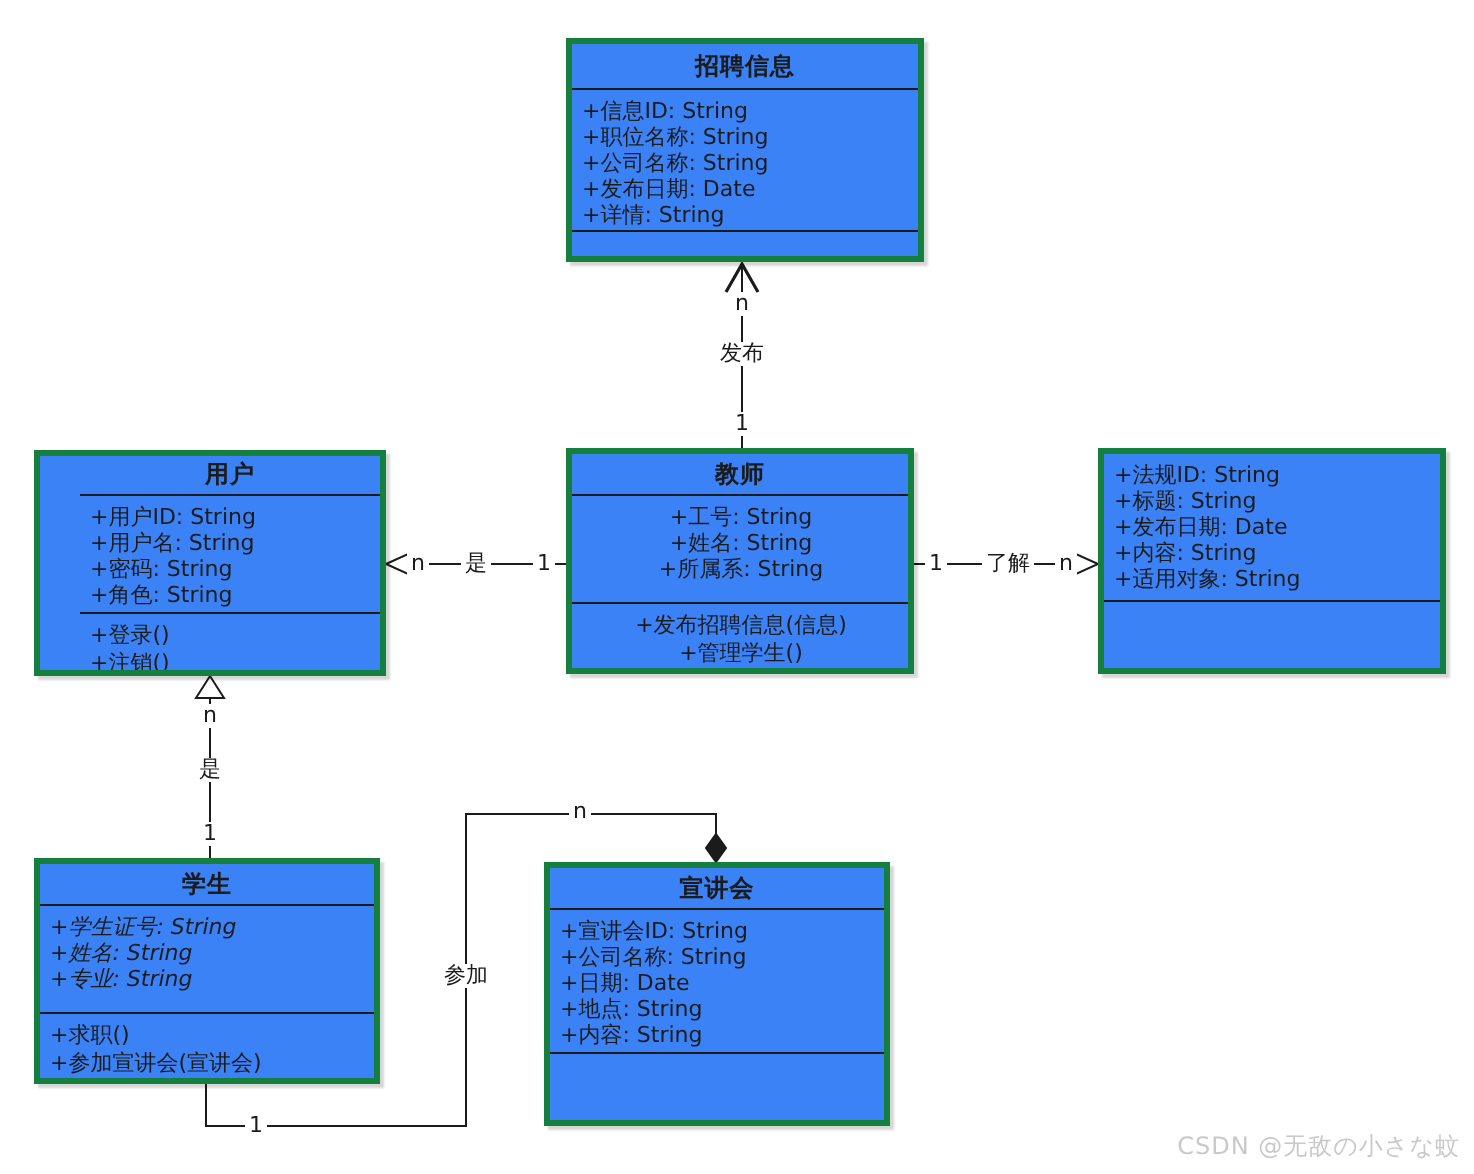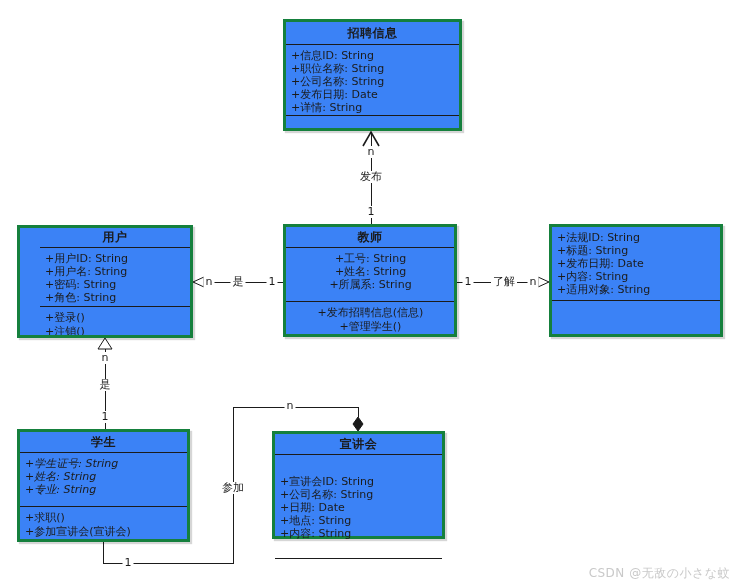--- a/index.html
+++ b/index.html
@@ -125,21 +125,21 @@
       <div>+学生证号: String</div>
       <div>+姓名: String</div>
       <div>+专业: String</div>
     </div>
     <div class="uml-methods">
       <div>+求职()</div>
       <div>+参加宣讲会(宣讲会)</div>
     </div>
   </div>
 
-  <div class="uml-class" style="left:272px;top:431px;width:173px;height:108px;gap:16px;">
+  <div class="uml-class" style="left:272px;top:431px;width:173px;height:132px;">
     <div class="uml-title" style="height:21px;">宣讲会</div>
     <div class="uml-attrs" style="height:71px;">
       <div>+宣讲会ID: String</div>
       <div>+公司名称: String</div>
       <div>+日期: Date</div>
       <div>+地点: String</div>
       <div>+内容: String</div>
     </div>
     <div class="uml-methods"></div>
   </div>

